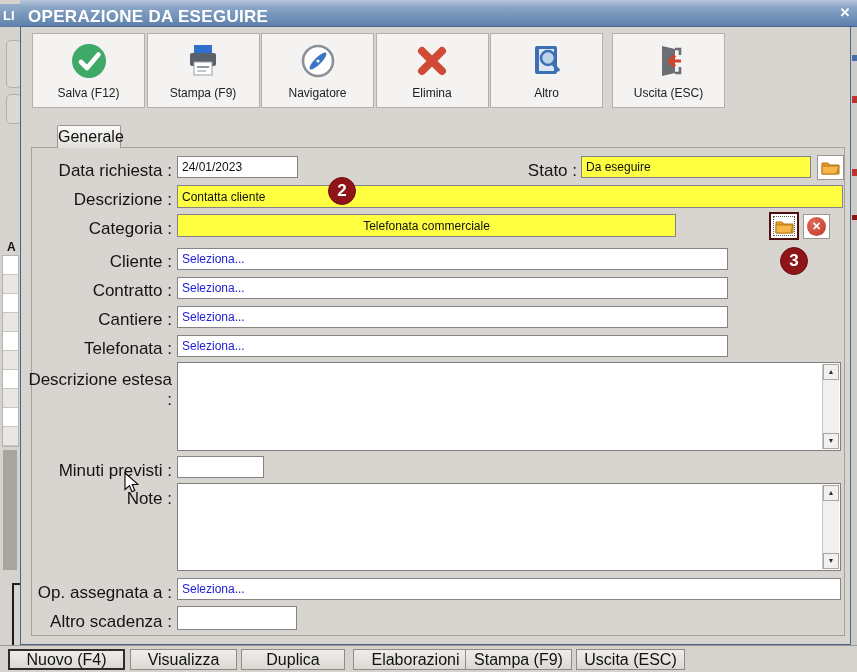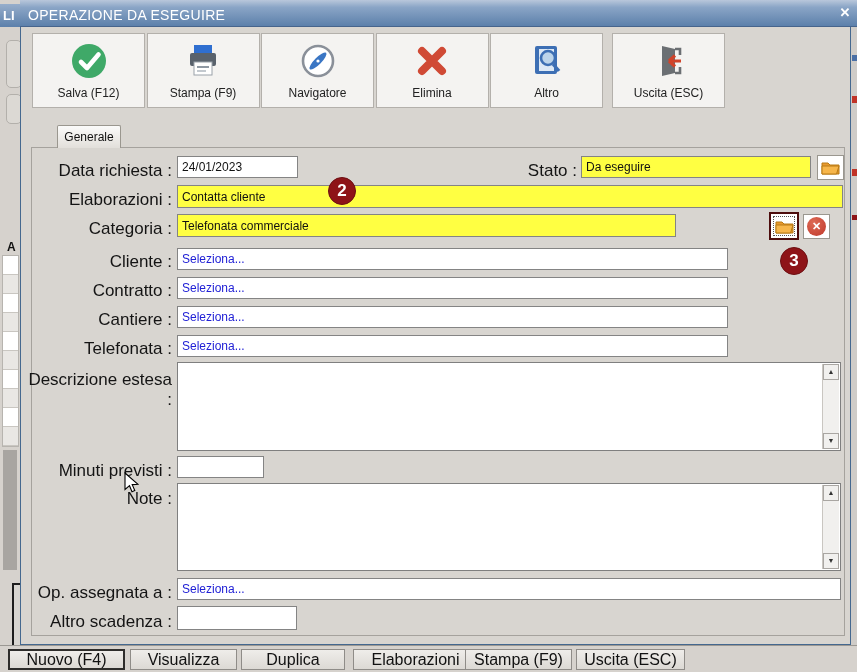--- a/index.html
+++ b/index.html
@@ -35,35 +35,35 @@
   
   .dialog {
     position:absolute; left:20px; top:0; width:831px; height:645px;
     background:#d8d5d0; border:1px solid #44688f; border-top:none;
   }
   .titlebar {
     position:absolute; left:20px; top:0; width:837px; height:27px;
     background:linear-gradient(#b9c7db 0%, #8aa5c6 28%, #5c80ab 100%);
     border-bottom:1px solid #46648c;
   }
-  .title-text { position:absolute; left:8px; top:7px; color:#fff; font-weight:normal; font-size:14px; letter-spacing:.3px; }
+  .title-text { position:absolute; left:8px; top:7px; color:#fff; font-weight:bold; font-size:17px; letter-spacing:.3px; }
   .close-x { position:absolute; right:4px; top:5px; width:16px; height:16px; color:#fff; font-weight:bold;
     font-size:13px; text-align:center; line-height:16px; cursor:default; }
   
   .tbtn {
     position:absolute; top:33px; width:113px; height:75px;
     background:#f4f3f1; border:1px solid #b3b0ab; text-align:center;
   }
   .tbtn .ic { position:absolute; left:50%; top:8px; transform:translateX(-50%); width:38px; height:38px; }
   .tbtn .lb { position:absolute; left:0; right:0; bottom:7px; font-size:12px; color:#222; }
   
   .tab {
     position:absolute; left:36px; top:125px; width:64px; height:23px;
     background:linear-gradient(#fbfbfa,#e2dfda); border:1px solid #9a978f; border-bottom:none;
-    border-radius:2px 2px 0 0; text-align:center; line-height:22px; font-size:12px; z-index:3;
+    border-radius:2px 2px 0 0; text-align:center; line-height:22px; font-size:16px; z-index:3;
   }
   .panel { position:absolute; left:10px; top:147px; width:814px; height:489px; border:1px solid #a5a29d; background:#d8d5d0; }
   
   .flabel { position:absolute; width:150px; text-align:right; font-size:17px; color:#141414; }
   .tbox {
     position:absolute; border:1px solid #848484; background:#fff; font-size:12px; color:#111;
     padding:1px 4px; font-family:"Liberation Sans", sans-serif; height:22px;
   }
   .yellow { background:#ffff42; }
   .sel { color:#2121d6; }
@@ -176,26 +176,26 @@
   <input class="tbox" style="left: 177px; top: 156px; width: 121px;" value="24/01/2023">
   <div class="flabel" style="left:427px; top:161px;">Stato :</div>
   <input class="tbox yellow" style="left: 581px; top: 156px; width: 230px;" value="Da eseguire">
   <div class="iconbtn" style="left:817px; top:155px;">
     <svg width="19" height="15" viewBox="0 0 19 15">
       <path d="M1 3 h6 l2 2 h9 v9 H1 Z" fill="#e8992e" stroke="#b97a14"></path>
       <path d="M1 6 h17 l-2.5 8 H1 Z" fill="#f7b64a" stroke="#b97a14"></path>
     </svg>
   </div>
 
-  <div class="flabel" style="left:22px; top:190px;">Elaborazioni :</div>
+  <div class="flabel" style="left:22px; top:190px;">Descrizione :</div>
   <input class="tbox yellow" style="left: 177px; top: 185px; width: 666px; height: 23px;" value="Contatta cliente">
   <div class="badge" style="left:328px; top:177px;">2</div>
 
   <div class="flabel" style="left:22px; top:219px;">Categoria :</div>
-  <input class="tbox yellow" style="left: 177px; top: 214px; width: 499px; height: 23px;" value="Telefonata commerciale">
+  <input class="tbox yellow" style="left: 177px; top: 214px; width: 499px; height: 23px; text-align: center;" value="Telefonata commerciale">
   <div class="iconbtn focused" style="left:770px; top:213px; width:28px; height:26px;">
     <svg width="19" height="15" viewBox="0 0 19 15">
       <path d="M1 3 h6 l2 2 h9 v9 H1 Z" fill="#e8992e" stroke="#b97a14"></path>
       <path d="M1 6 h17 l-2.5 8 H1 Z" fill="#f7b64a" stroke="#b97a14"></path>
     </svg>
   </div>
   <div class="iconbtn" style="left:803px; top:214px;">
     <div class="xcircle">✕</div>
   </div>
   <div class="badge" style="left:780px; top:247px;">3</div>

